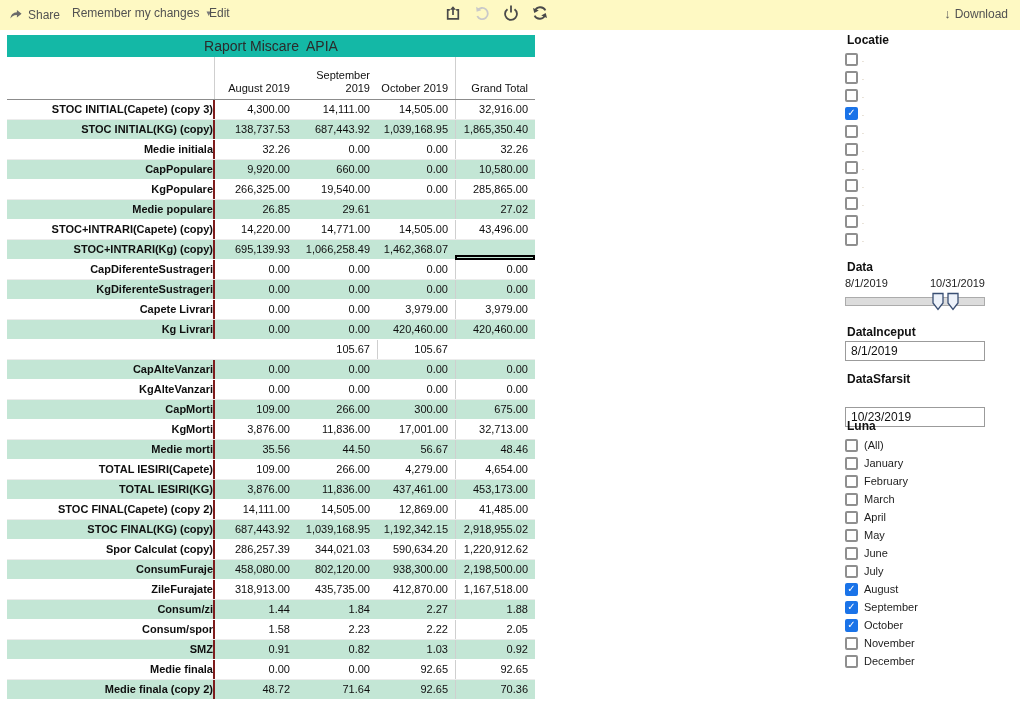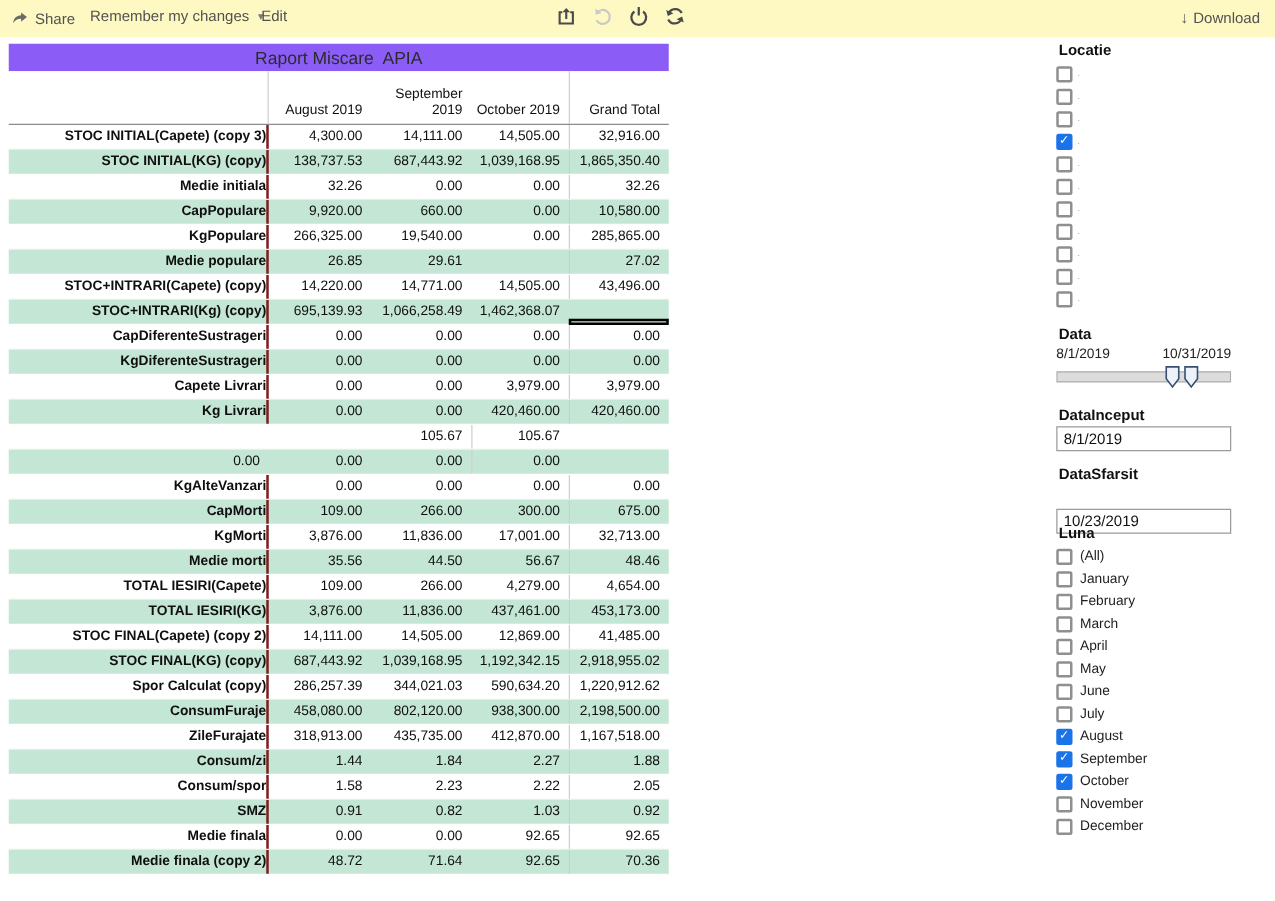--- a/index.html
+++ b/index.html
@@ -15,21 +15,21 @@
   .tb-edit { left:209px; }
   .caret { font-size:9px; color:#7a7a7a; margin-left:2px; }
   .tb-icons { position:absolute; left:444px; top:4px; display:flex; gap:11px; }
   .tb-icons svg { display:block; cursor:pointer; }
   .tb-download { position:absolute; right:12px; top:6px; font-size:12px; color:#525252;
     cursor:pointer; display:flex; align-items:center; gap:4px; }
   .dl-arrow { font-size:13px; color:#5a5a5a; }
 
   
   .report { position:absolute; left:7px; top:35px; width:528px; }
-  .report-title { height:22px; line-height:22px; background:#8b5cf6; text-align:center;
+  .report-title { height:22px; line-height:22px; background:#14b8a6; text-align:center;
     font-size:14px; color:#2b2b2b; white-space:pre; }
   .report-header { display:grid; grid-template-columns:208px 82px 80px 78px 80px;
     height:43px; border-bottom:1px solid #8c8c8c; background:#fff; }
   .hc { display:flex; align-items:flex-end; justify-content:flex-end; text-align:right;
     font-size:11px; line-height:13px; padding:0 7px 4px 0; color:#111; }
   .hc.nowrap { white-space:nowrap; }
   .hc.spacer { border-right:1px solid #cfcfcf; }
   .hc.gtcol { border-left:1px solid #cfcfcf; font-weight:normal; }
   .trow { display:grid; grid-template-columns:208px 82px 80px 78px 80px; height:20px;
     background:#fff; border-bottom:1px solid #ececec; }
@@ -211,20 +211,21 @@
         <div class="c val">420,460.00</div>
         <div class="c val gt">420,460.00</div>
       </div>
       <div class="trow">
         <div class="c val"></div>
         <div class="c val"></div>
         <div class="c val">105.67</div>
         <div class="c val gt">105.67</div>
       </div>
       <div class="trow green">
+        <div class="c lbl">CapAlteVanzari</div>
         <div class="c val">0.00</div>
         <div class="c val">0.00</div>
         <div class="c val">0.00</div>
         <div class="c val gt">0.00</div>
       </div>
       <div class="trow">
         <div class="c lbl">KgAlteVanzari</div>
         <div class="c val">0.00</div>
         <div class="c val">0.00</div>
         <div class="c val">0.00</div>

